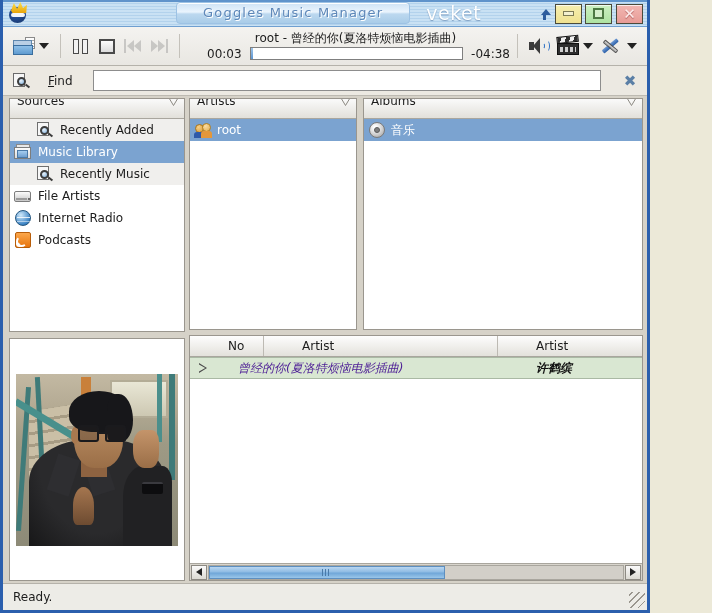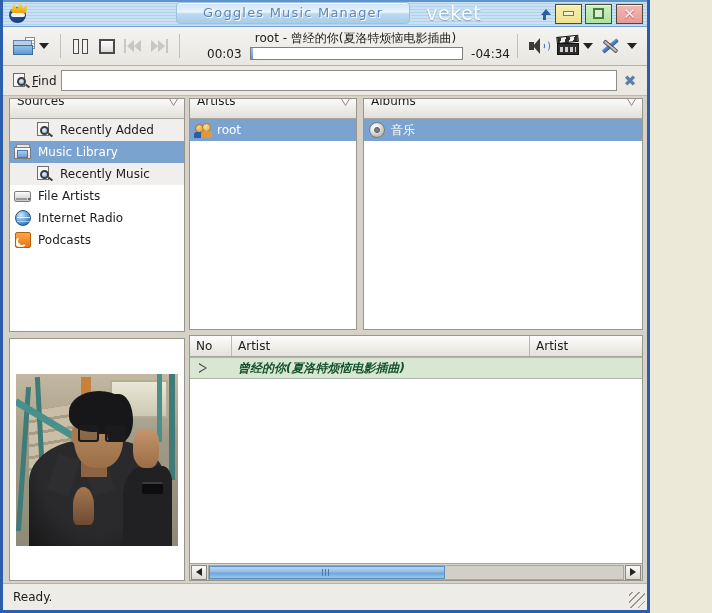--- a/index.html
+++ b/index.html
@@ -230,21 +230,21 @@
   .ic-tools .wrench {
     position: absolute; left: 3px; top: 2px; width: 17px; height: 4px;
     background: linear-gradient(#e8e8e8, #9a9a9a);
     border: 1px solid #555;
     transform: rotate(40deg); transform-origin: left center; border-radius: 1px;
   }
 
   
   #findbar {
     height: 30px; display: flex; align-items: center;
-    padding: 0 6px 0 10px; gap: 2px;
+    padding: 0 6px 0 10px; gap: 18px;
     background: #ece9e2;
     border-bottom: 1px solid #bdbab2;
   }
   .ic-search { position: relative; width: 17px; height: 16px; flex: none; }
   .ic-search .page {
     position: absolute; left: 0; top: 0; width: 12px; height: 14px;
     background: #f6f6f6; border: 1px solid #6b6b6b;
   }
   .ic-search .lens {
     position: absolute; left: 4px; top: 4px; width: 9px; height: 9px;
@@ -498,34 +498,35 @@
   .th-row {
     display: flex; height: 21px; flex: none;
     background: linear-gradient(to bottom, #fdfdfd, #e3e1db);
     border-bottom: 1px solid #a9a69e;
     font-size: 12px; color: #1c1c1c;
   }
   .th {
     display: flex; align-items: center; padding-left: 6px;
     border-right: 1px solid #bdbab3;
     cursor: pointer;
+    margin-left: 32px;
   }
   .th.no { width: 42px; }
   .th.title { flex: 1; }
   .th.artist { width: 112px; border-right: none; }
   .tr-row {
     display: flex; height: 22px; align-items: center;
     background: #d9e7d2;
     border-top: 1px solid #aab9a4;
     border-bottom: 1px solid #aab9a4;
     font-size: 12px;
   }
   .td { display: flex; align-items: center; padding-left: 6px; overflow: hidden; white-space: nowrap; }
   .td.no { width: 42px; }
-  .td.title { flex: 1; font-weight: bold; font-style: italic; color: #14532d; }
+  .td.title { flex: 1; font-weight: normal; font-style: italic; color: #4c1d95; }
   .td.artist { width: 112px; font-weight: bold; font-style: italic; color: #111; }
   .tri-outline {
     width: 8px; height: 10px; margin-left: 3px;
     background: #4a4a4a;
     clip-path: polygon(0 0, 100% 50%, 0 100%, 0 85%, 78% 50%, 0 15%);
   }
   .tbl-fill { flex: 1; background: #fff; }
 
   
   .hscroll {
@@ -631,21 +632,21 @@
     </div>
     <div class="sep"></div>
 
     <div class="track-wrap">
       <div class="track-title">root - 曾经的你(夏洛特烦恼电影插曲)</div>
       <div class="track-row">
         <span class="time elapsed">00:03</span>
         <span class="progress">
           <span class="fill" style="width: 1.2%;"></span>
         </span>
-        <span class="time">-04:34</span>
+        <span class="time">-04:38</span>
       </div>
     </div>
 
     <div class="sep"></div>
     <div class="tbtn">
       <span class="ic-speaker">
         <span class="box"></span>
           <span class="cone"></span>
         <span class="wv w1"></span>
           <span class="wv w2"></span>
@@ -838,20 +839,21 @@
         <div class="th-row">
           <div class="th no">No</div>
           <div class="th title">Artist</div>
           <div class="th artist">Artist</div>
         </div>
         <div class="tr-row">
           <div class="td no">
             <span class="tri-outline"></span>
           </div>
           <div class="td title">曾经的你(夏洛特烦恼电影插曲)</div>
+          <div class="td artist">许鹤缤</div>
         </div>
         <div class="tbl-fill"></div>
         <div class="hscroll">
           <div class="sb-arrow">
               <span class="a-l"></span>
             </div>
           <div class="sb-track">
             <div class="sb-thumb" style="width: 57%;">
                 <span class="grip"></span>
               </div>

